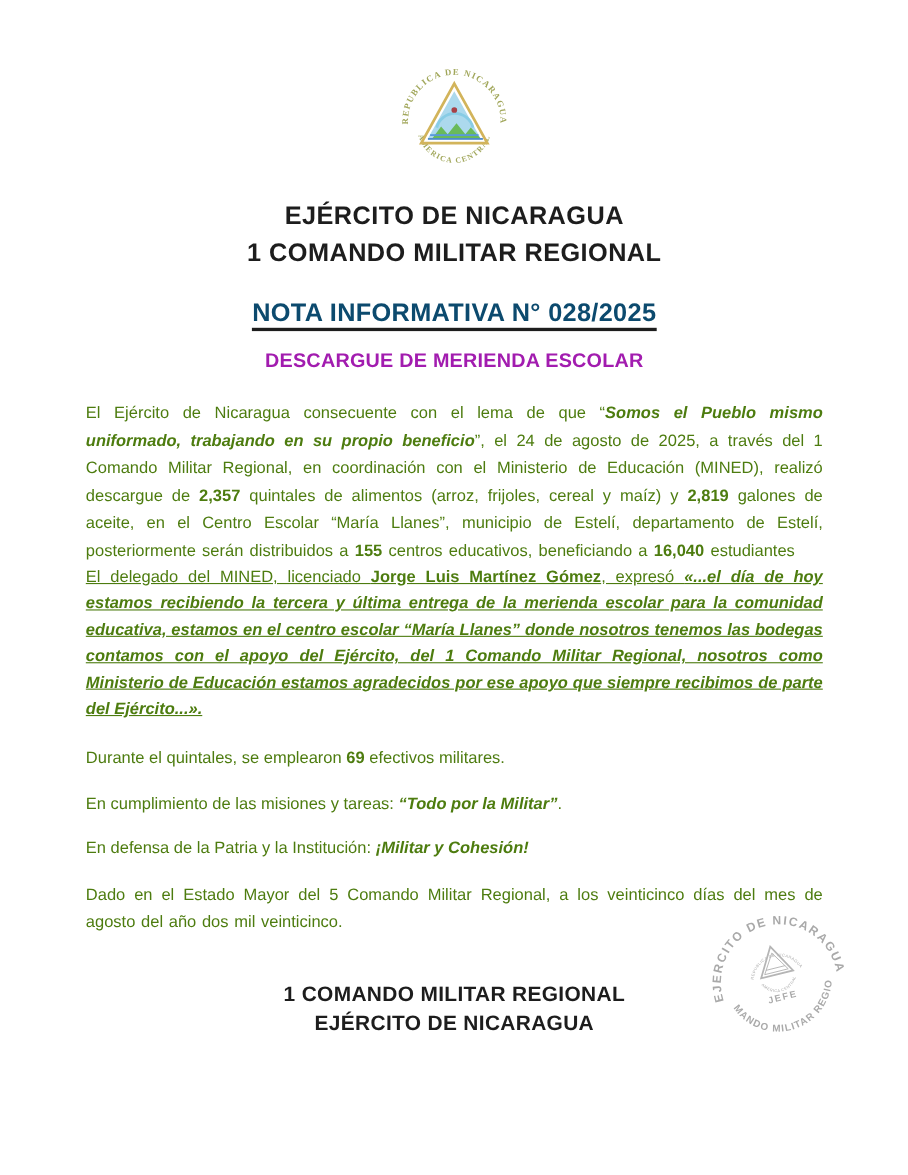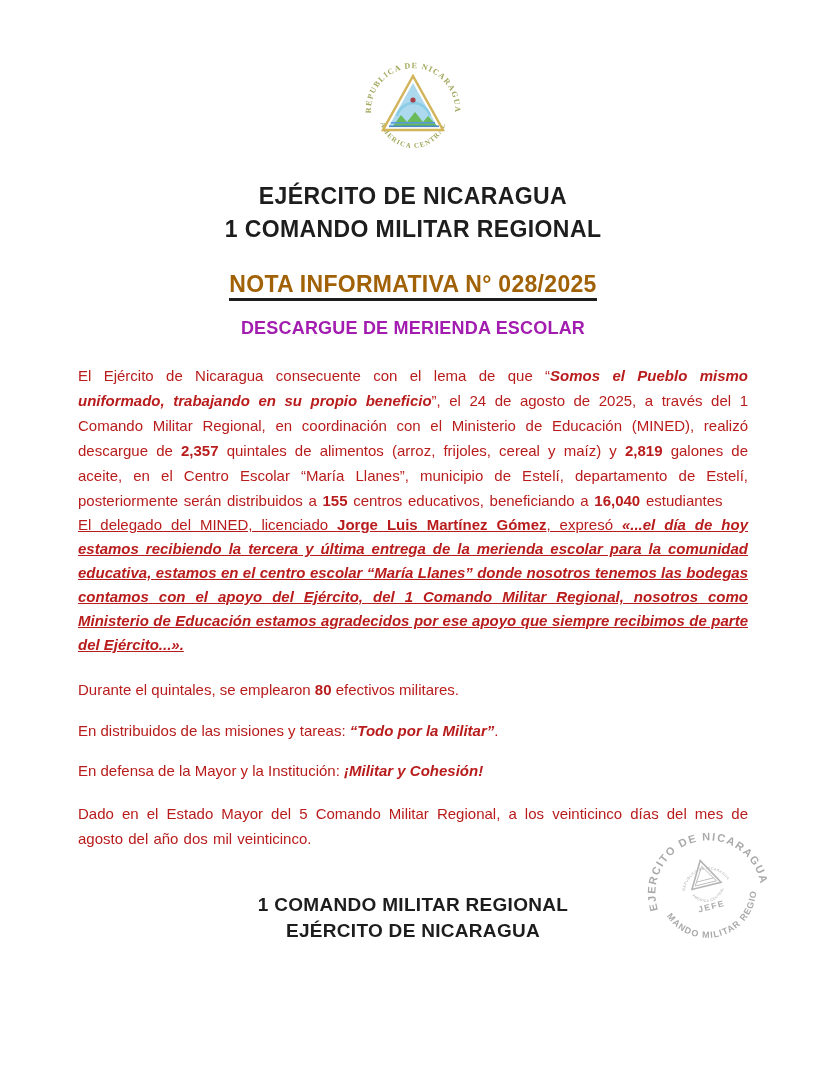--- a/index.html
+++ b/index.html
@@ -17,25 +17,25 @@
 
   .emblem-wrap { text-align:center; padding-top:56px; height:170px; }
   .emblem-wrap svg { filter:blur(0.35px); opacity:0.92; }
   .emb-arc { font-family:"Liberation Serif", serif; font-weight:bold; fill:#9aa04e; letter-spacing:1.2px; }
 
   .org-title {
     margin-top:10px; text-align:center;
     font-weight:bold; font-size:23px; line-height:33px;
     color:#1d1d1d; letter-spacing:0.4px;
   }
-  .note-title { margin-top:25px; text-align:center; font-size:23px; font-weight:bold; color:#a16207; letter-spacing:0.3px; }
+  .note-title { margin-top:25px; text-align:center; font-size:23px; font-weight:bold; color:#0c4a6e; letter-spacing:0.3px; }
   .note-title .underlined { border-bottom:3px solid #1d1d1d; padding-bottom:1px; }
   .subject { margin-top:20px; text-align:center; font-size:18px; font-weight:bold; color:#a21caf; letter-spacing:0.2px; }
 
-  .para { font-size:15px; text-align:justify; color:#b91c1c; }
+  .para { font-size:15px; text-align:justify; color:#4d7c0f; }
   .p1 { margin-top:24px; line-height:25px; word-spacing:1.5px; }
   .p2 { line-height:24px;text-decoration:underline; }
   .p3 { margin-top:21px; line-height:24px; }
   .p4 { margin-top:17px; line-height:24px; }
   .p5 { margin-top:16px; line-height:24px; }
   .p6 { margin-top:18px; line-height:25px; word-spacing:1px; }
 
   .run-n { font-weight:normal; font-style:normal; }
   .run-b { font-weight:bold; }
   .run-bi { font-weight:bold; font-style:italic; }
@@ -94,23 +94,23 @@
     </div>
 
     <div class="note-title">
       <span class="underlined">NOTA INFORMATIVA N° 028/2025</span>
     </div>
 
     <div class="subject">DESCARGUE DE MERIENDA ESCOLAR</div>
 
     <p class="para p1"><span class="run-n">El Ejército de Nicaragua consecuente con el lema de que “</span><span class="run-bi">Somos el Pueblo mismo uniformado, trabajando en su propio beneficio</span><span class="run-n">”, el 24 de agosto de 2025, a través del 1 Comando Militar Regional, en coordinación con el Ministerio de Educación (MINED), realizó descargue de </span><span class="run-b">2,357</span><span class="run-n"> quintales de alimentos (arroz, frijoles, cereal y maíz) y </span><span class="run-b">2,819</span><span class="run-n"> galones de aceite, en el Centro Escolar “María Llanes”, municipio de Estelí, departamento de Estelí, posteriormente serán distribuidos a </span><span class="run-b">155</span><span class="run-n"> centros educativos, beneficiando a </span><span class="run-b">16,040</span><span class="run-n"> estudiantes</span></p>
     <p class="para p2"><span class="run-n">El delegado del MINED, licenciado </span><span class="run-b">Jorge Luis Martínez Gómez</span><span class="run-n">, expresó </span><span class="run-bi">«...el día de hoy estamos recibiendo la tercera y última entrega de la merienda escolar para la comunidad educativa, estamos en el centro escolar “María Llanes” donde nosotros tenemos las bodegas contamos con el apoyo del Ejército, del 1 Comando Militar Regional, nosotros como Ministerio de Educación estamos agradecidos por ese apoyo que siempre recibimos de parte del Ejército...».</span></p>
-    <p class="para p3"><span class="run-n">Durante el quintales, se emplearon </span><span class="run-b">80</span><span class="run-n"> efectivos militares.</span></p>
-    <p class="para p4"><span class="run-n">En distribuidos de las misiones y tareas: </span><span class="run-bi">“Todo por la Militar”</span><span class="run-n">.</span></p>
-    <p class="para p5"><span class="run-n">En defensa de la Mayor y la Institución: </span><span class="run-bi">¡Militar y Cohesión!</span></p>
+    <p class="para p3"><span class="run-n">Durante el quintales, se emplearon </span><span class="run-b">69</span><span class="run-n"> efectivos militares.</span></p>
+    <p class="para p4"><span class="run-n">En cumplimiento de las misiones y tareas: </span><span class="run-bi">“Todo por la Militar”</span><span class="run-n">.</span></p>
+    <p class="para p5"><span class="run-n">En defensa de la Patria y la Institución: </span><span class="run-bi">¡Militar y Cohesión!</span></p>
     <p class="para p6"><span class="run-n">Dado en el Estado Mayor del 5 Comando Militar Regional, a los veinticinco días del mes de agosto del año dos mil veinticinco.</span></p>
 
     <div class="signature">
       <div>1 COMANDO MILITAR REGIONAL</div>
       <div>EJÉRCITO DE NICARAGUA</div>
     </div>
   </div>
 
   <svg class="stamp" viewBox="0 0 142 132">
     <defs>

